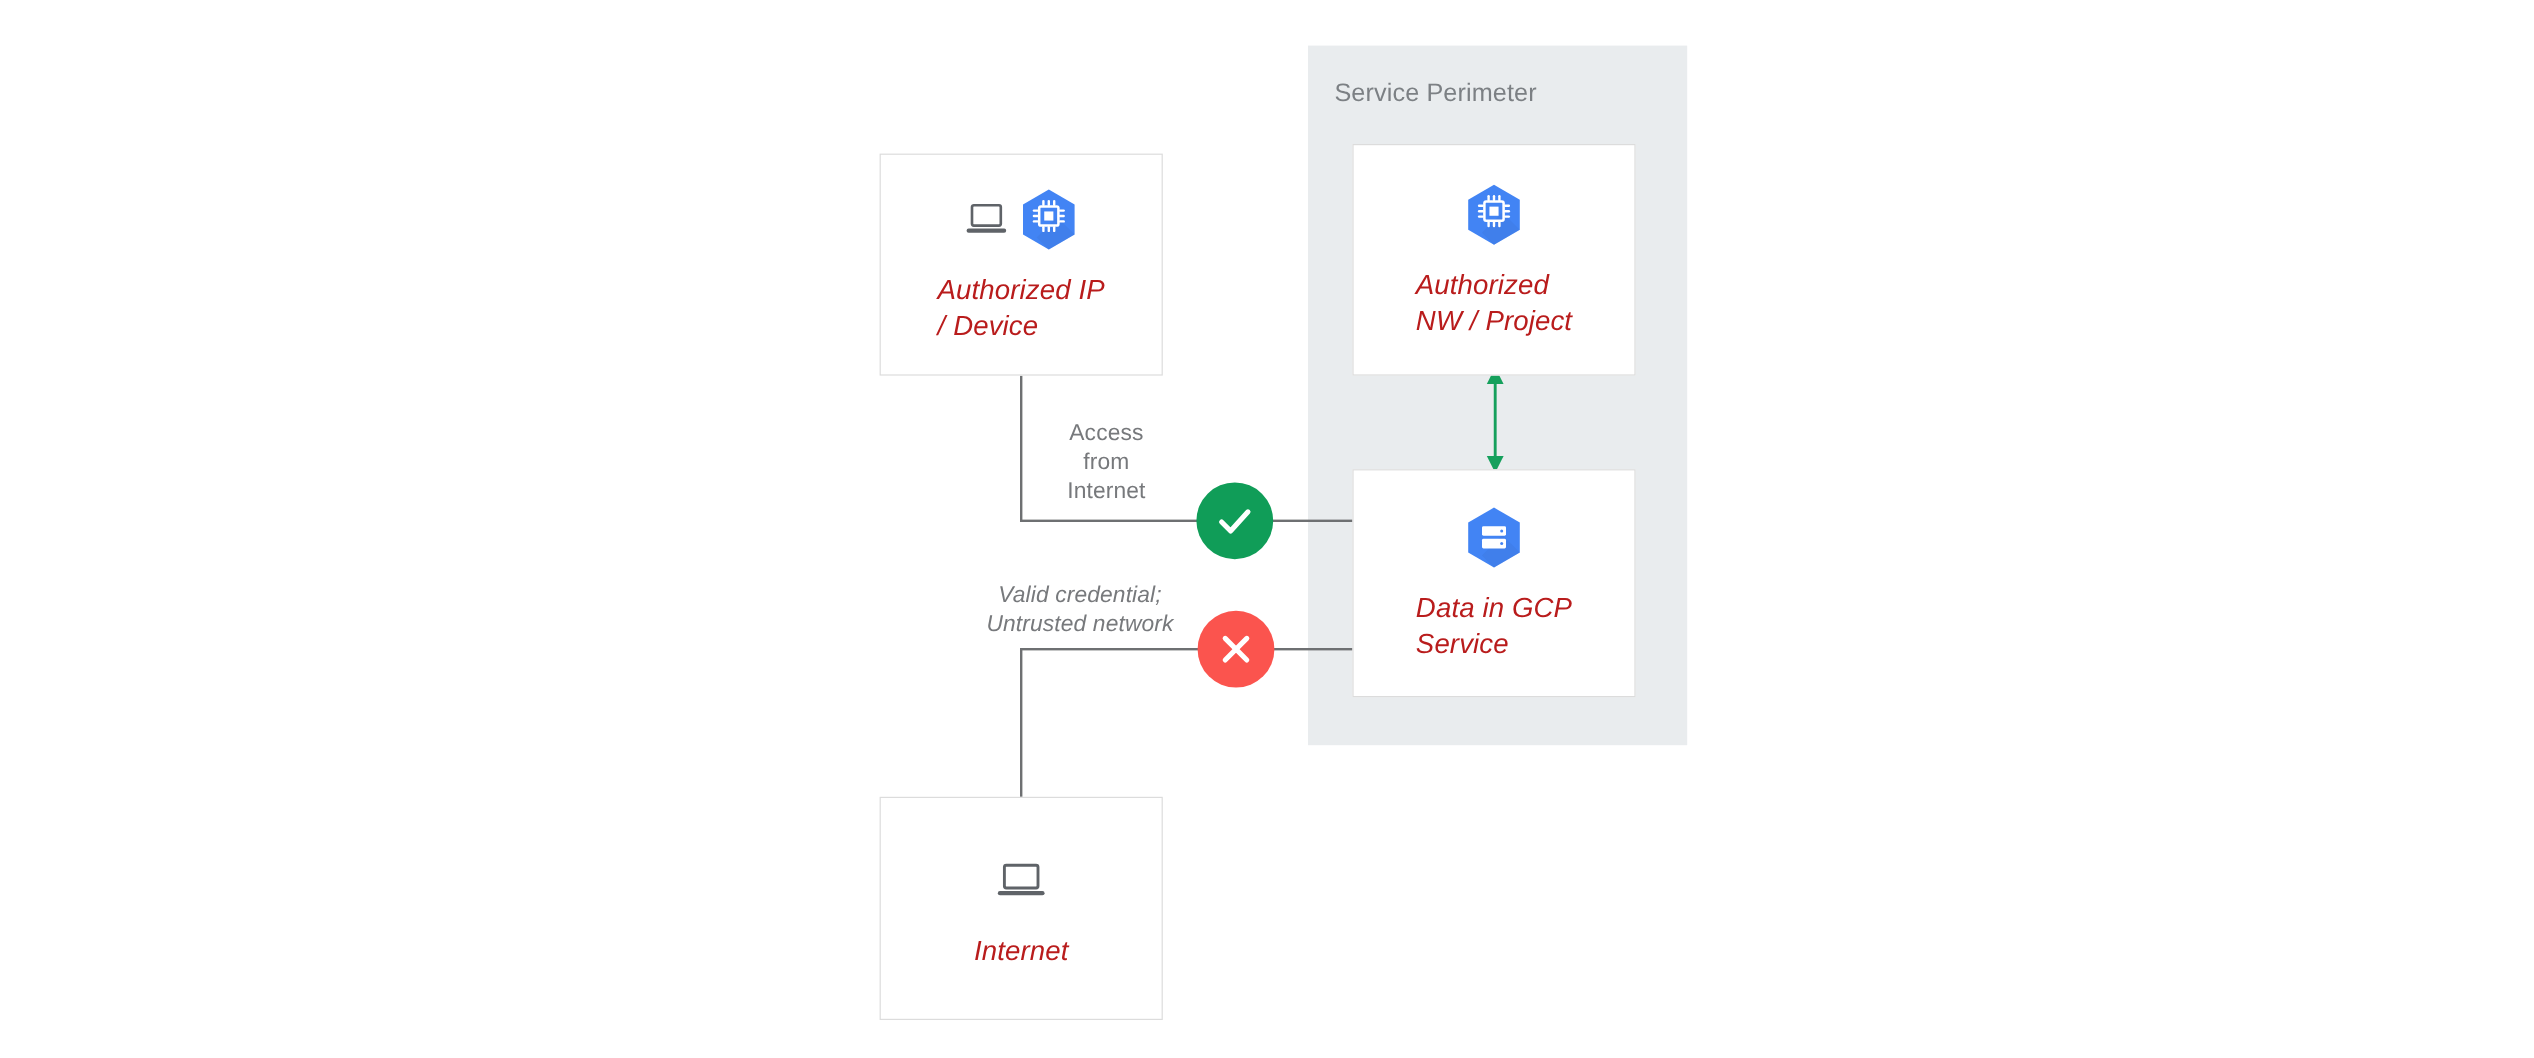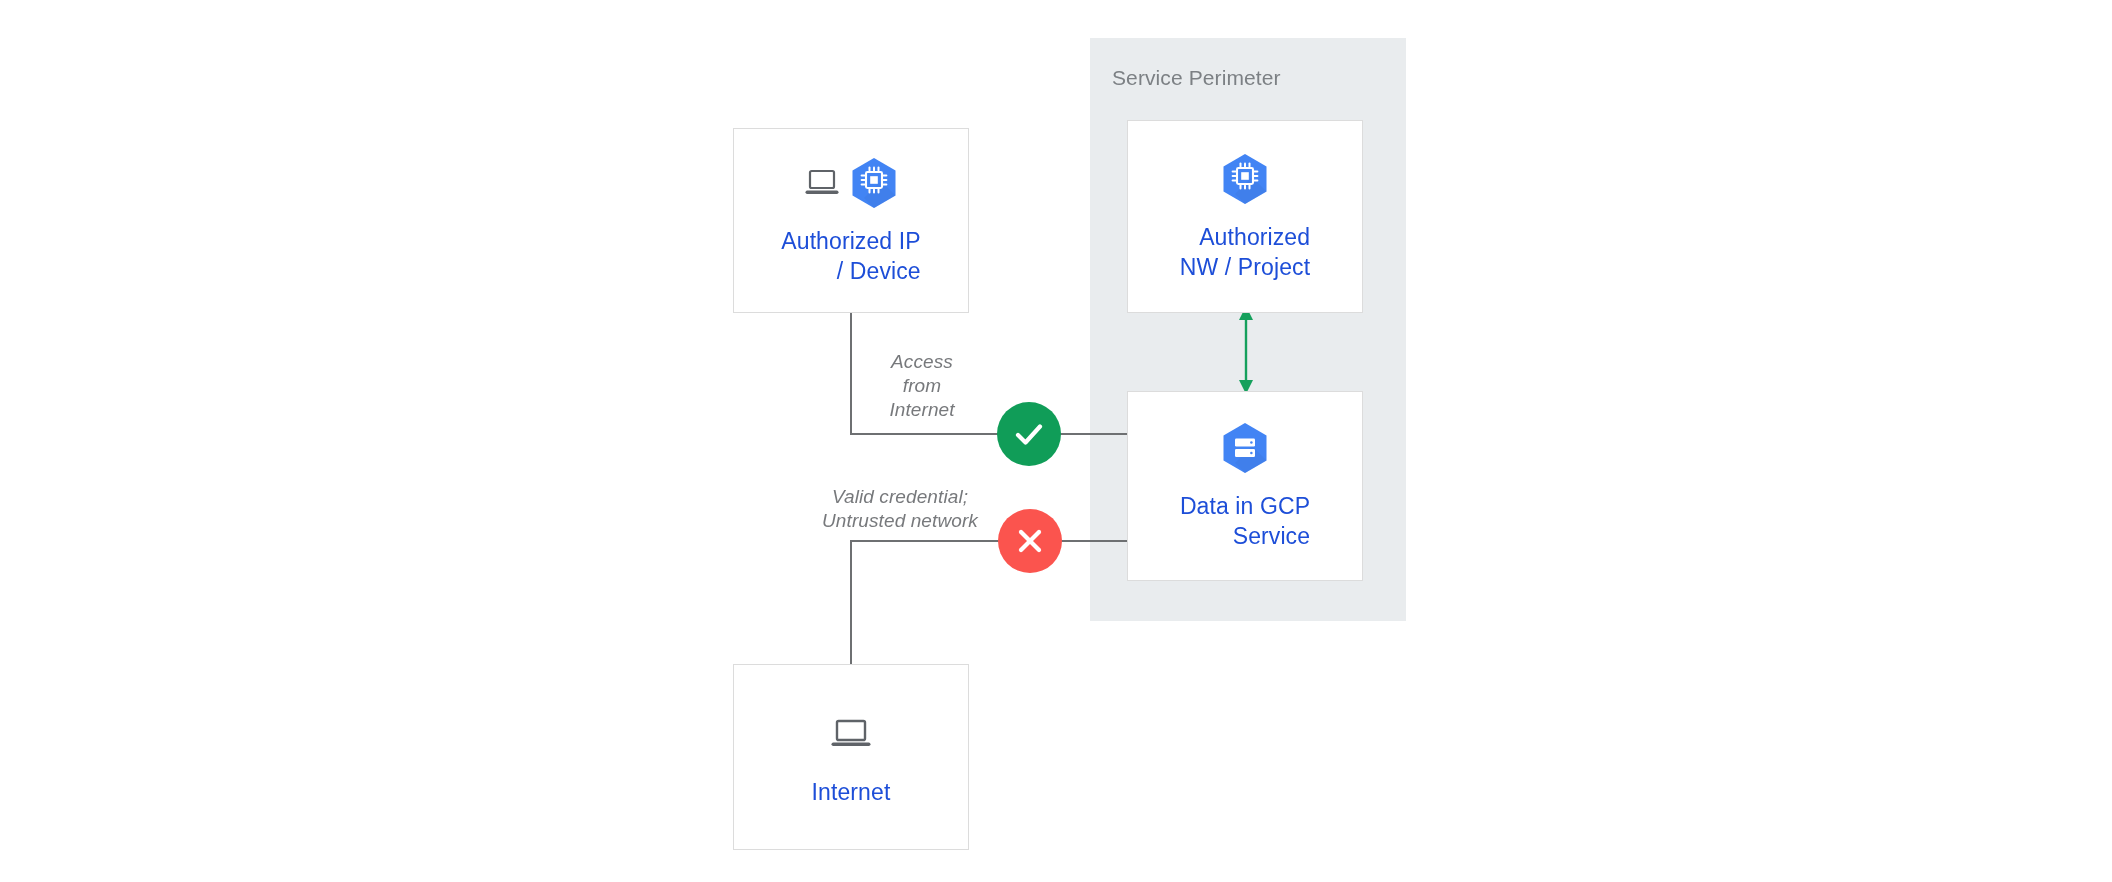--- a/index.html
+++ b/index.html
@@ -23,22 +23,22 @@
     border:1px solid #DCDCDC;
     box-sizing:border-box;
     display:flex; flex-direction:column;
     align-items:center; justify-content:center;
   }
   .node .icons{
     display:flex; align-items:center; justify-content:center;
     gap:12px; height:54px; margin-bottom:16px;
   }
   .node .caption{
-    font-size:23px; line-height:30px; color:#1d4ed8;
-    text-align:right; white-space:pre-line; letter-spacing:.1px;
+    font-size:23px; line-height:30px; color:#b91c1c;
+    text-align:left; white-space:pre-line; letter-spacing:.1px;font-style:italic;
   }
 
   #node-authorized-device{ left:733px; top:128px; width:236px; height:185px; }
   #node-authorized-nw    { left:1127px; top:120px; width:236px; height:193px; }
   #node-data-service     { left:1127px; top:391px; width:236px; height:190px; }
   #node-internet         { left:733px; top:664px; width:236px; height:186px; }
 
   .ico{display:block;}
 
   
@@ -50,21 +50,21 @@
     position:absolute; border-radius:50%;
     display:flex;align-items:center;justify-content:center;
   }
   .badge.ok{ width:64px;height:64px;background:#109D58; left:997px; top:402px; }
   .badge.no{ width:64px;height:64px;background:#FB544E; left:998px; top:509px; }
 
   .edge-label{
     position:absolute; color:#77797C; font-size:19px; line-height:24px;
     text-align:center; white-space:pre-line; letter-spacing:.1px;
   }
-  #label-access-internet{ left:858px; top:350px; width:128px;font-style:italic; }
+  #label-access-internet{ left:858px; top:350px; width:128px; }
   #label-untrusted{ left:790px; top:485px; width:220px;font-style:italic; }
 
   .arrow-green{position:absolute;left:1228px;top:305px;}
 </style>
 </head>
 <body>
 
 <div id="canvas">
 
   <div class="perimeter"></div>

